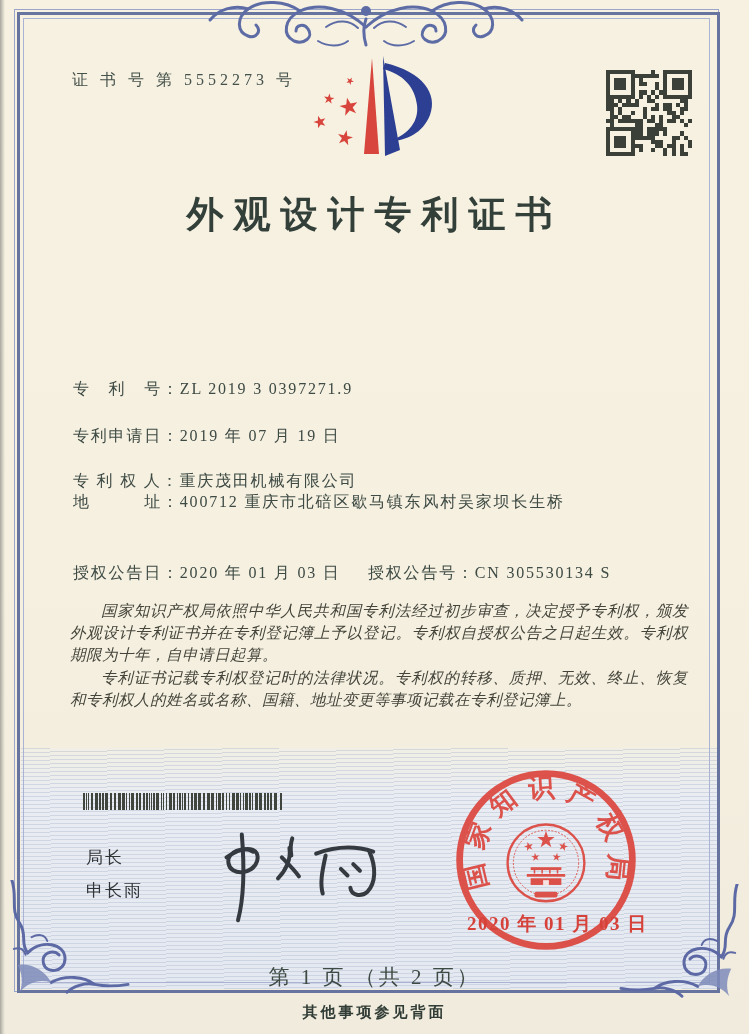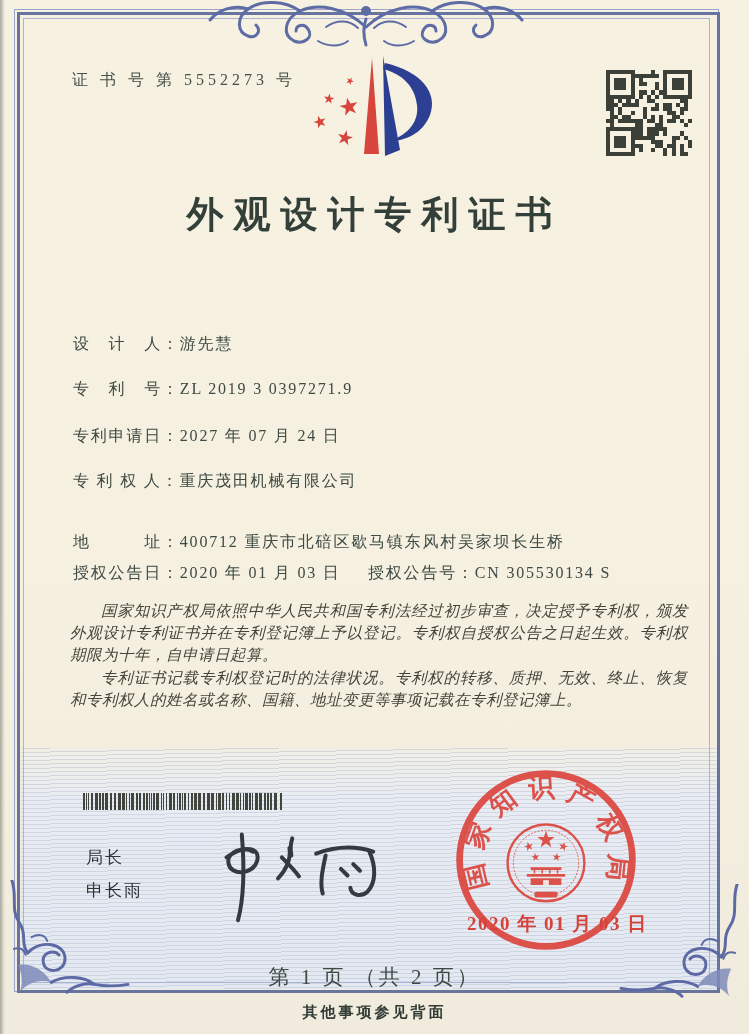--- a/index.html
+++ b/index.html
@@ -346,33 +346,30 @@
         <rect x="6" y="20" width="1" height="1"></rect>
         <rect x="14" y="20" width="1" height="1"></rect>
         <rect x="16" y="20" width="1" height="1"></rect>
         <rect x="18" y="20" width="1" height="1"></rect>
         <rect x="19" y="20" width="1" height="1"></rect>
       </g>
     </svg>
 
   <h1 class="title">外观设计专利证书</h1>
 
-  <div class="row" style="top:334px">
-    <span>设　计　人：</span><span>游先慧</span>
-  </div>
   <div class="row" style="top:379px">
     <span>专　利　号：</span><span>ZL 2019 3 0397271.9</span>
   </div>
   <div class="row" style="top:426px">
-    <span>专利申请日：</span><span>2027 年 07 月 24 日</span>
+    <span>专利申请日：</span><span>2019 年 07 月 19 日</span>
   </div>
   <div class="row" style="top:471px">
     <span>专 利 权 人：</span><span>重庆茂田机械有限公司</span>
   </div>
-  <div class="row" style="top:532px">
+  <div class="row" style="top:492px">
     <span>地　　　址：</span><span>400712 重庆市北碚区歇马镇东风村吴家坝长生桥</span>
   </div>
   <div class="row" style="top:563px">
     <span>授权公告日：</span><span>2020 年 01 月 03 日</span>
   </div>
   <div class="row" style="top:563px;left:368px">
     <span>授权公告号：</span><span>CN 305530134 S</span>
   </div>
 
   <div class="paras">

